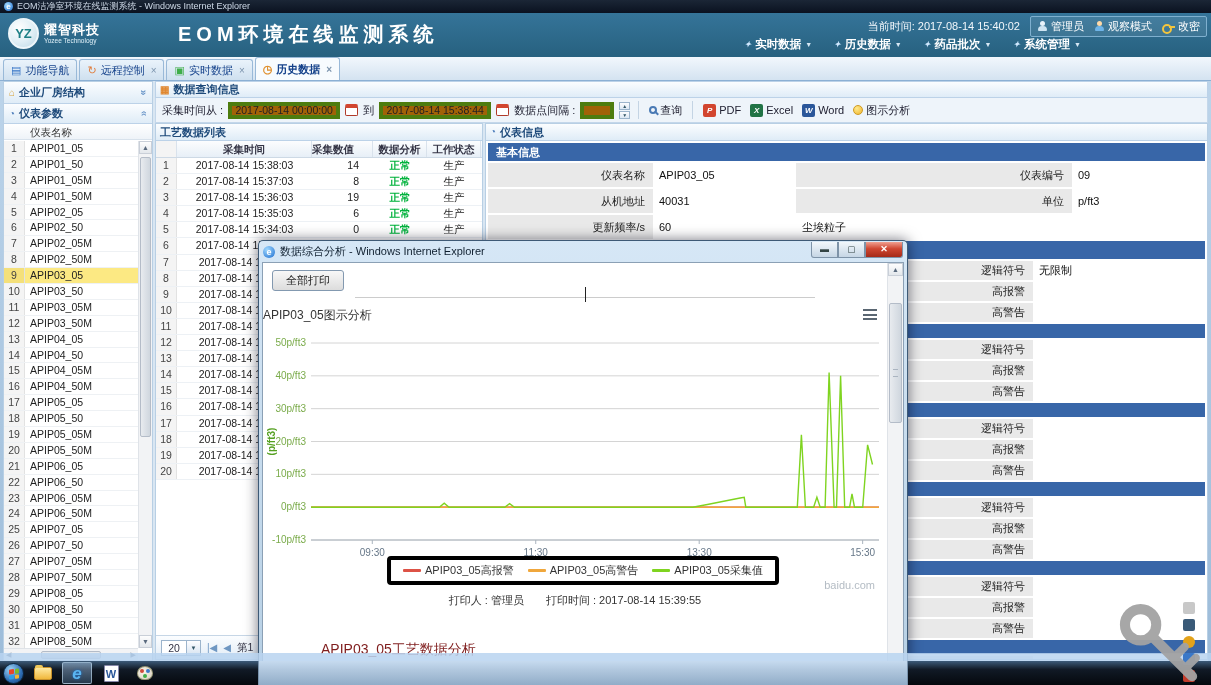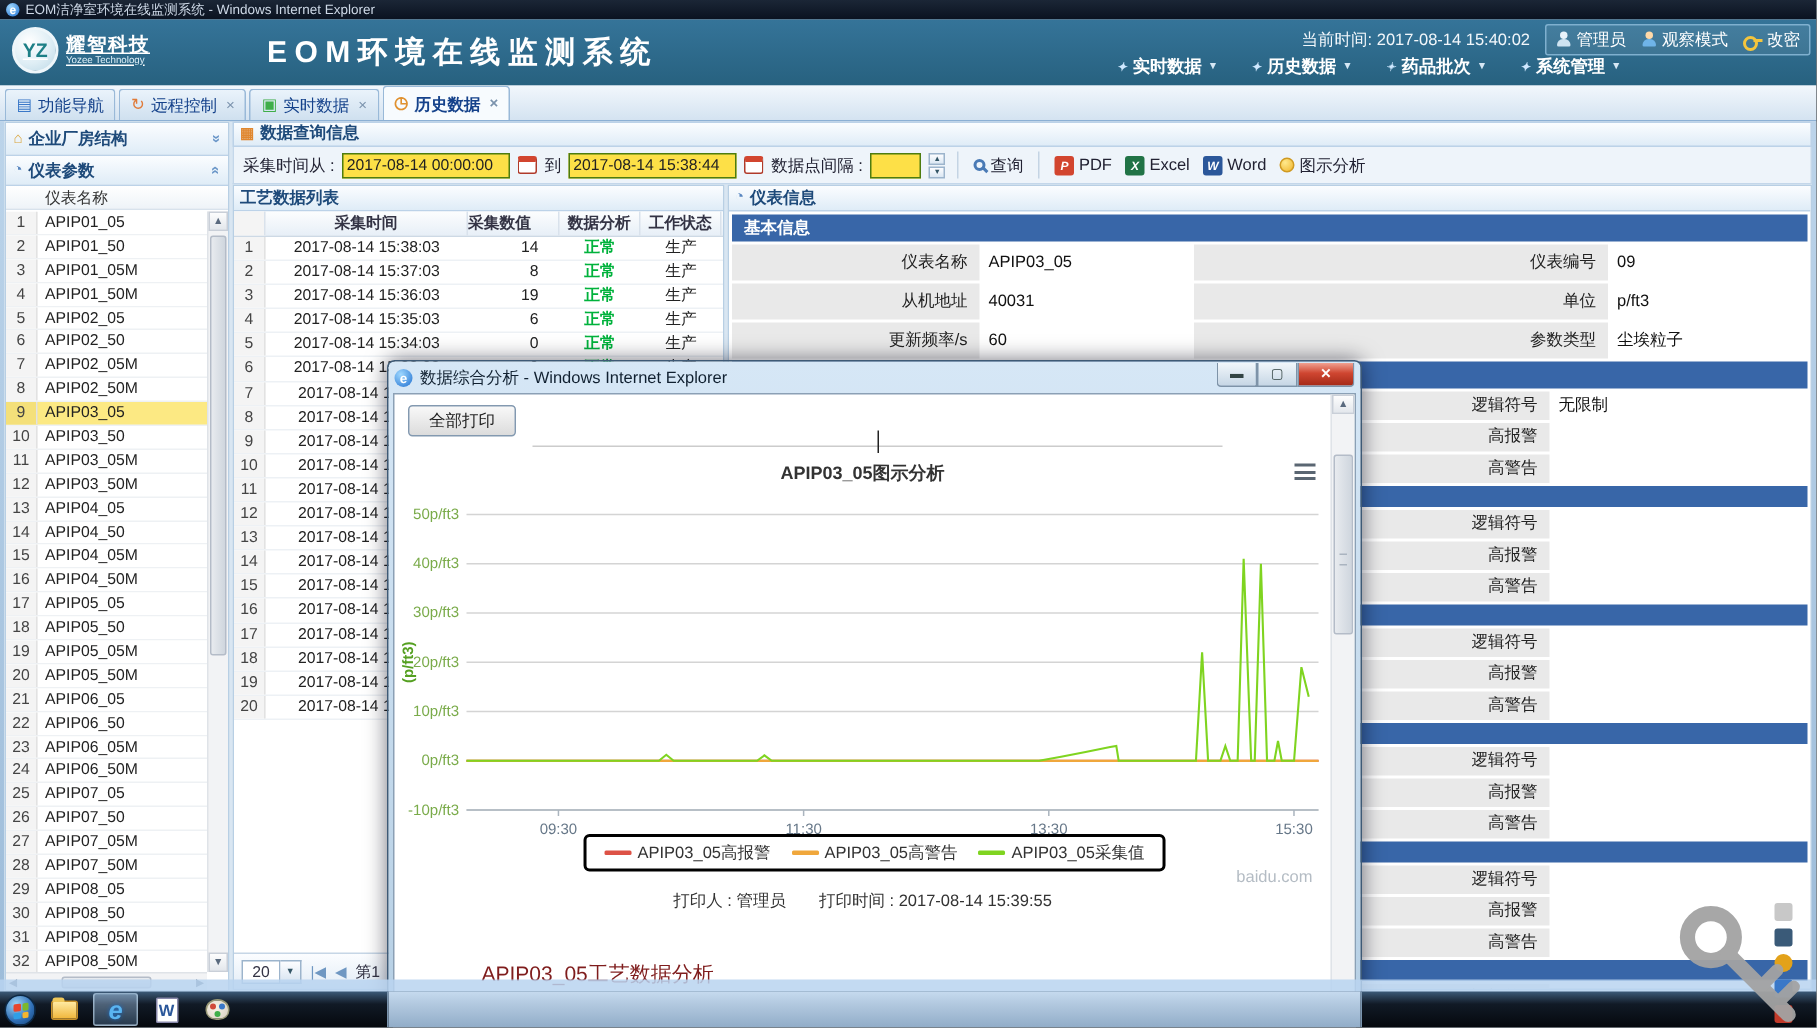--- a/index.html
+++ b/index.html
@@ -5,21 +5,21 @@
   html,body{margin:0;padding:0;background:#222;}
   *{box-sizing:border-box;font-family:"Liberation Sans",sans-serif;}
   .screen{position:relative;width:1211px;height:685px;background:#d9e6f2;overflow:hidden;}
 
   
   .titlebar{position:absolute;left:0;top:0;width:100%;height:13px;background:linear-gradient(#1b2636,#0a1220);color:#cdd8e6;font-size:9px;line-height:13px;display:flex;align-items:center;padding-left:4px;gap:4px;}
   .ie-mini{width:9px;height:9px;border-radius:50%;background:radial-gradient(circle at 35% 30%,#9fd8ff,#1f6fd0);color:#fff;font-size:8px;line-height:9px;text-align:center;font-weight:bold;}
 
   
   .appheader{position:absolute;left:0;top:13px;width:100%;height:44px;background:linear-gradient(#357499,#27617f);color:#fff;}
-  .logo-wrap{position:absolute;left:8px;top:5px;display:flex;align-items:center;gap:5px;text-decoration:underline;}
+  .logo-wrap{position:absolute;left:8px;top:5px;display:flex;align-items:center;gap:5px;}
   .logo-circle{width:31px;height:31px;border-radius:50%;background:radial-gradient(circle at 35% 30%,#ffffff,#dfeef5 55%,#bcd8e6);border:2px solid #eef6fa;color:#1d7f86;font-weight:bold;font-size:13px;display:flex;align-items:center;justify-content:center;}
   .logo-cn{font-size:13px;font-weight:bold;letter-spacing:1px;line-height:14px;}
   .logo-en{font-size:6.5px;color:#dff0f8;line-height:8px;}
   .app-title{position:absolute;left:178px;top:8px;font-size:20px;font-weight:bold;letter-spacing:5px;color:#fff;}
   .hdr-right-top{position:absolute;right:4px;top:3px;display:flex;align-items:center;gap:10px;font-size:11px;}
   .hdr-time{color:#f2f7fb;}
   .hdr-btns{display:flex;align-items:center;gap:10px;border:1px solid #7fb0cf;background:rgba(255,255,255,0.08);border-radius:2px;padding:2px 6px;}
   .hdr-btn{display:flex;align-items:center;gap:3px;cursor:pointer;color:#fff;}
   .icon-user{position:relative;width:11px;height:11px;display:inline-block;}
   .icon-user::before{content:'';position:absolute;left:3px;top:0;width:5px;height:5px;border-radius:50%;background:#e8f2fa;}
@@ -63,21 +63,21 @@
   .sb-row.sel{background:#fce983;} .sb-row.sel .sb-num{background:#f4e07a;}
   .vscroll{position:absolute;right:0;top:59px;bottom:12px;width:14px;background:#f2f3f5;border-left:1px solid #dfe3e8;}
   .vs-arrow{height:13px;background:linear-gradient(#fdfdfd,#e3e7ec);border:1px solid #c9cfd8;font-size:7px;color:#5a6a7e;text-align:center;line-height:12px;}
   .vs-thumb{position:absolute;left:1px;right:1px;background:linear-gradient(90deg,#e8ebef,#cfd6de);border:1px solid #b4bcc8;border-radius:2px;}
   .hscroll{position:absolute;left:0;bottom:0;right:14px;height:12px;background:#f2f3f5;border-top:1px solid #dfe3e8;display:flex;align-items:center;justify-content:space-between;padding:0 2px;font-size:7px;color:#5a6a7e;}
   .hs-thumb{width:60px;height:8px;background:linear-gradient(#e8ebef,#cfd6de);border:1px solid #b4bcc8;border-radius:2px;}
 
   
   .queryhdr{position:absolute;left:155px;top:81px;right:3px;height:17px;}
   .querybar{position:absolute;left:155px;top:98px;right:3px;height:25px;background:#eef4fa;border:1px solid #c4d7ea;border-top:none;display:flex;align-items:center;font-size:11px;color:#223;padding-left:6px;gap:5px;}
-  .q-input{height:17px;background:#fde047;border:1px solid #4d7c0f;font-size:10.5px;color:#222;text-align:left;line-height:15px;}
+  .q-input{height:17px;background:#a16207;border:4px solid #4d7c0f;font-size:10.5px;color:#222;text-align:center;line-height:15px;}
   .q-date{width:112px;}
   .icon-cal{width:13px;height:12px;background:#fff;border:1px solid #b03a2a;border-top:4px solid #d2452f;border-radius:2px;display:inline-block;cursor:pointer;}
   .q-small{width:34px;}
   .spin{display:inline-flex;flex-direction:column;gap:1px;}
   .spin span{width:11px;height:8px;background:linear-gradient(#fdfdff,#dbe7f3);border:1px solid #9cb4cc;font-size:5px;color:#356;line-height:7px;text-align:center;cursor:pointer;}
   .q-div{width:1px;height:18px;background:#c4d4e4;margin:0 3px;}
   .q-btn{display:flex;align-items:center;gap:3px;cursor:pointer;color:#223;padding:0 2px;}
   .icon-mag{width:8px;height:8px;border:2px solid #4a7ab5;border-radius:50%;position:relative;display:inline-block;}
   .icon-mag::after{content:'';position:absolute;width:5px;height:2px;background:#4a7ab5;transform:rotate(45deg);right:-4px;bottom:-2px;}
   .fic{width:13px;height:13px;border-radius:2px;color:#fff;font-size:8px;font-weight:bold;text-align:center;line-height:13px;display:inline-block;}
@@ -124,26 +124,26 @@
   .winbtn{width:27px;height:16px;background:linear-gradient(#f2f7fb,#c6d6e5);border:1px solid #7e93a8;border-top:none;font-size:9px;color:#344;text-align:center;line-height:14px;cursor:pointer;}
   .winbtn.min{border-radius:0 0 0 3px;}
   .winbtn.close{width:38px;background:linear-gradient(#f0a090,#cf4631 45%,#a52a18);color:#fff;font-weight:bold;border-radius:0 0 3px 0;}
   .pp-content{position:absolute;left:3px;right:3px;top:21px;bottom:0;background:#fff;border:1px solid #8ba0b5;overflow:hidden;}
   .pp-scroll{position:absolute;right:0;top:0;bottom:0;width:16px;background:#f2f3f5;border-left:1px solid #dfe3e8;}
   .pp-scroll .vs-thumb{top:40px;height:120px;}
   .ridges{position:absolute;left:3px;right:3px;top:55%;height:8px;border-top:1px solid #aab4c0;border-bottom:1px solid #aab4c0;}
   .btn-print{position:absolute;left:9px;top:7px;padding:2px 13px;font-size:11px;color:#222;background:linear-gradient(#f8f8f8,#dcdcdc);border:1px solid #8399b0;border-radius:3px;cursor:pointer;}
   .pp-sep{position:absolute;left:92px;top:34px;width:460px;border-top:1px solid #ccc;}
   .pp-caret{position:absolute;left:50%;top:-11px;width:1px;height:15px;background:#222;}
-  .chart-title{position:absolute;left:0;right:16px;top:44px;text-align:center;font-size:12px;font-weight:bold;color:#333;}
+  .chart-title{position:absolute;left:0;right:16px;top:44px;font-size:12px;font-weight:normal;color:#333;}
   .chart-sub{position:absolute;left:0;right:16px;top:60px;text-align:center;font-size:11px;color:#3a7abf;}
   .burger{position:absolute;right:26px;top:46px;width:14px;height:11px;border-top:2px solid #5a6672;border-bottom:2px solid #5a6672;cursor:pointer;}
   .burger::after{content:'';display:block;margin-top:2.5px;height:2px;background:#5a6672;}
   .chartsvg{position:absolute;left:2px;top:72px;}
-  .legendbox{position:absolute;left:50%;top:293px;transform:translateX(-50%);border:2px solid #000000;border-radius:4px;padding:3px 12px;display:flex;gap:14px;font-size:11px;color:#333;white-space:nowrap;}
+  .legendbox{position:absolute;left:50%;top:293px;transform:translateX(-50%);border:4px solid #000000;border-radius:4px;padding:3px 12px;display:flex;gap:14px;font-size:11px;color:#333;white-space:nowrap;}
   .leg-item{display:flex;align-items:center;gap:4px;}
   .leg-dash{width:18px;height:3px;border-radius:1px;}
   .watermark{position:absolute;right:28px;top:316px;font-size:11px;color:#b4bcc4;}
   .printinfo{position:absolute;left:0;right:16px;top:330px;text-align:center;font-size:11px;color:#333;}
   .an-title{position:absolute;left:58px;top:378px;font-size:14px;font-weight:normal;color:#7f1d1d;}
   .an-line{position:absolute;left:16px;top:404px;width:196px;border-top:2px solid #444;}
   .an-heads{position:absolute;left:16px;top:408px;width:196px;display:flex;font-size:10px;font-weight:bold;color:#333;}
   .an-heads span{flex:1;text-align:center;}
 
   
@@ -644,21 +644,20 @@
               <span class="if-label">单位</span>
               <span class="if-val">p/ft3</span>
             </span>
           </div>
           <div class="if-row">
             <span class="if-half1">
               <span class="if-label">更新频率/s</span>
               <span class="if-val">60</span>
             </span>
     <span class="if-half2">
-              <span class="if-label">参数类型</span>
               <span class="if-val">尘埃粒子</span>
             </span>
           </div>
         </div>
       <div class="ib-bar">工作状态 : 生产</div>
       <div id="ip-groups">
           <div class="ig-row">
             <span class="ig-label">逻辑符号</span>
             <span class="ig-val">无限制</span>
           </div>

